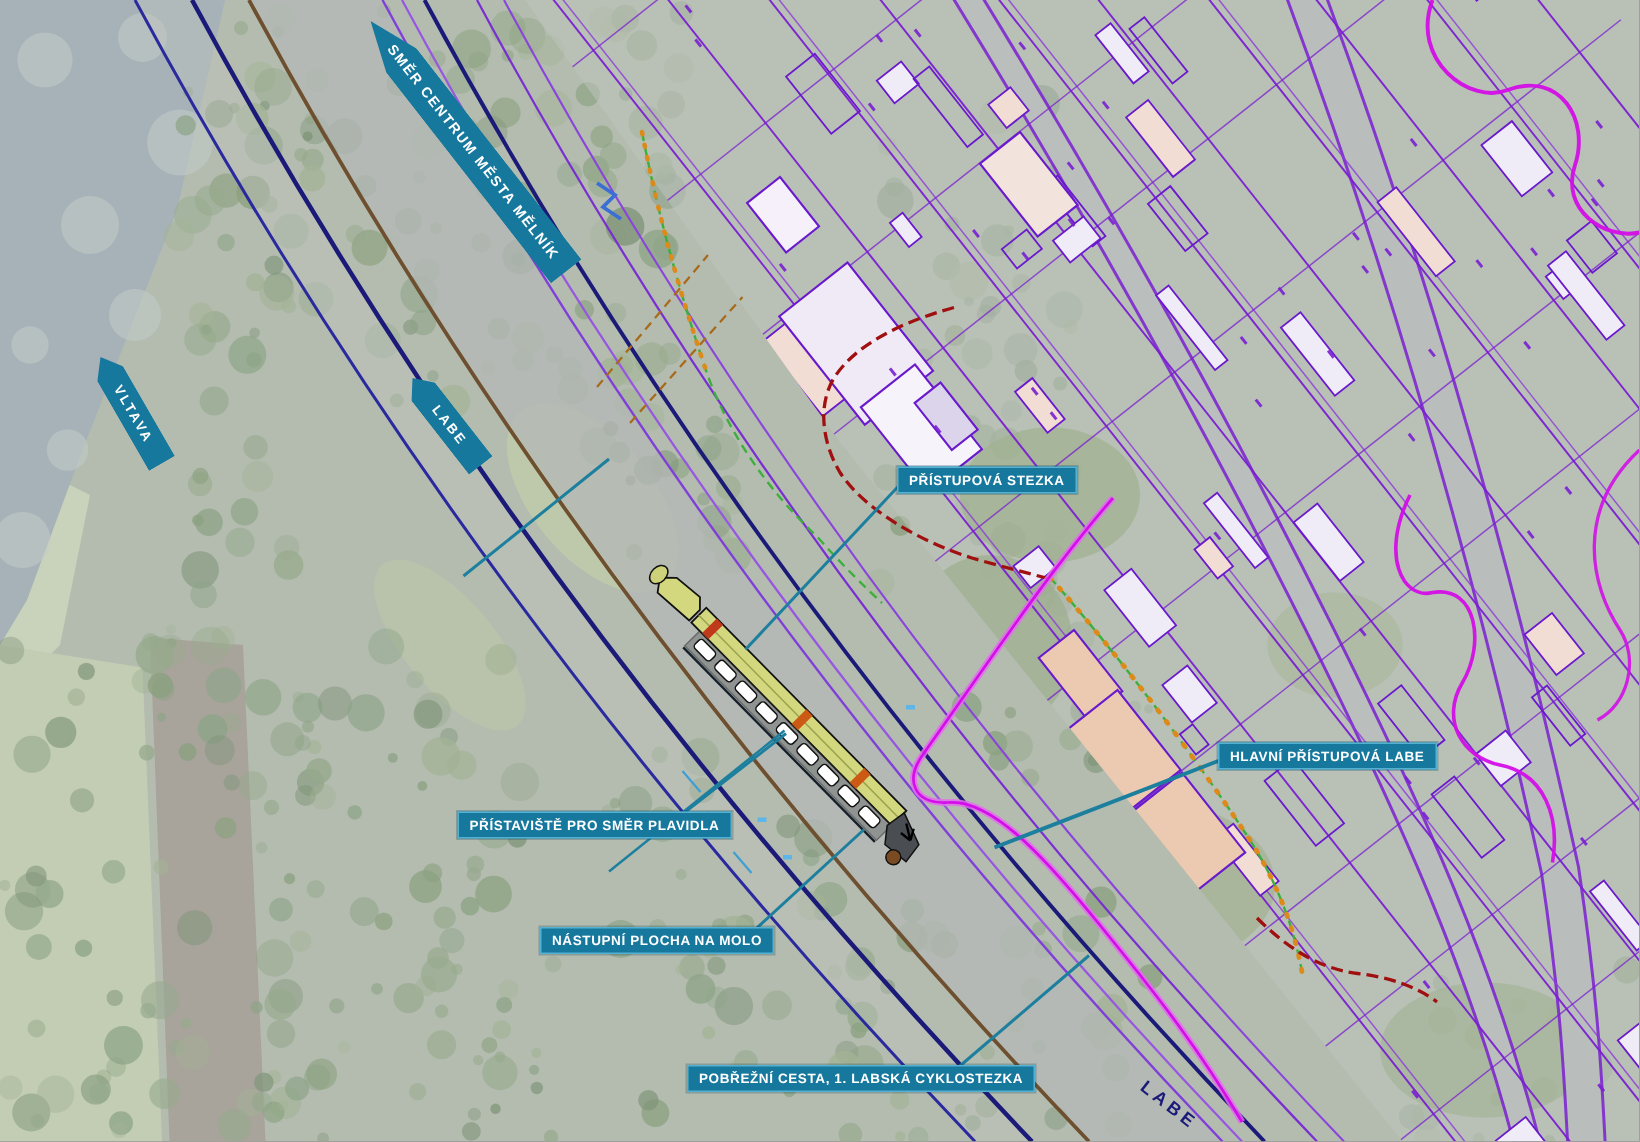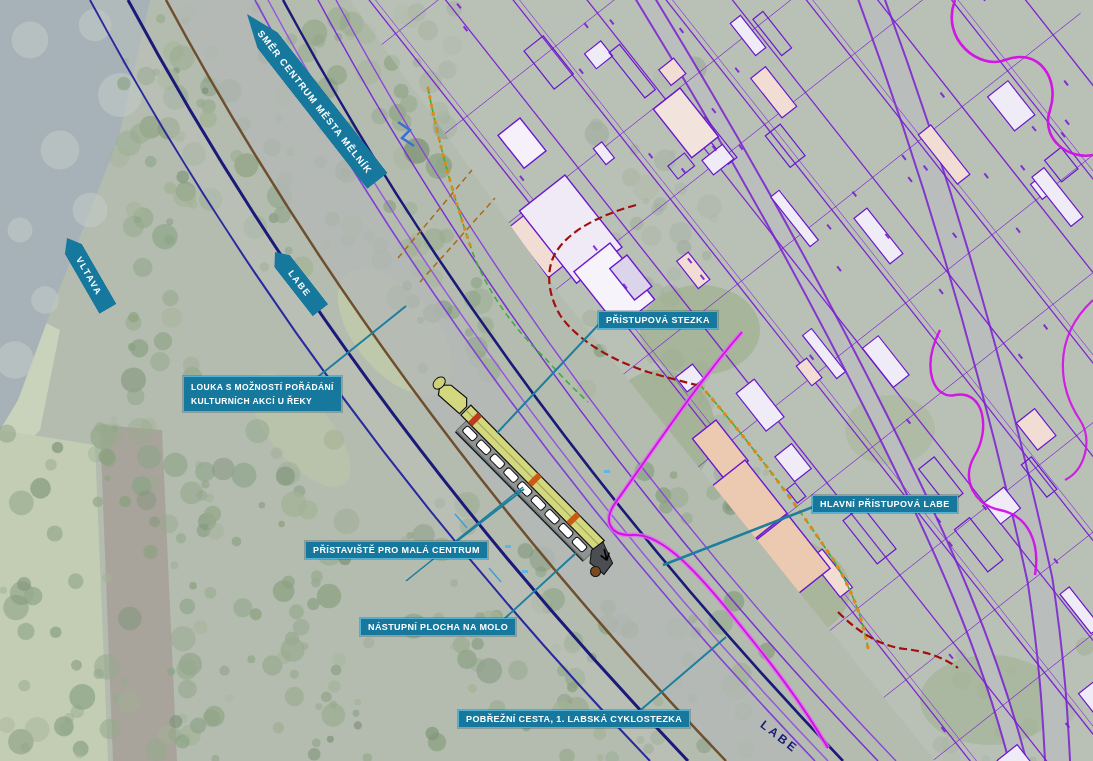--- a/index.html
+++ b/index.html
@@ -810,29 +810,25 @@
   <g id="leaders" stroke="var(--callout_line)">
     <line x1="309" y1="384" x2="406" y2="306" stroke-width="2"></line>
     <line x1="600" y1="323" x2="497" y2="433" stroke-width="2"></line>
     <line x1="452" y1="545" x2="524" y2="489" stroke-width="2"></line>
     <line x1="502" y1="621" x2="576" y2="553" stroke-width="2"></line>
     <line x1="636" y1="714" x2="726" y2="637" stroke-width="2"></line>
     <line x1="813" y1="507" x2="663" y2="565" stroke-width="2.6"></line>
   </g>
 </svg>
 
-<div class="callout two-line" id="cl-louka">
-  <div>LOUKA S MOŽNOSTÍ POŘÁDÁNÍ</div>
-  <div>KULTURNÍCH AKCÍ U ŘEKY</div>
-</div>
 <div class="callout" id="cl-stezka">
   <span>PŘÍSTUPOVÁ STEZKA</span>
 </div>
 <div class="callout" id="cl-pristaviste">
-  <span>PŘÍSTAVIŠTĚ PRO MALÁ CENTRUM</span>
+  <span>PŘÍSTAVIŠTĚ PRO SMĚR PLAVIDLA</span>
 </div>
 <div class="callout" id="cl-nastupni">
   <span>NÁSTUPNÍ PLOCHA NA MOLO</span>
 </div>
 <div class="callout" id="cl-pobrezni">
   <span>POBŘEŽNÍ CESTA, 1. LABSKÁ CYKLOSTEZKA</span>
 </div>
 <div class="callout" id="cl-hlavni">
   <span>HLAVNÍ PŘÍSTUPOVÁ LABE</span>
 </div>

